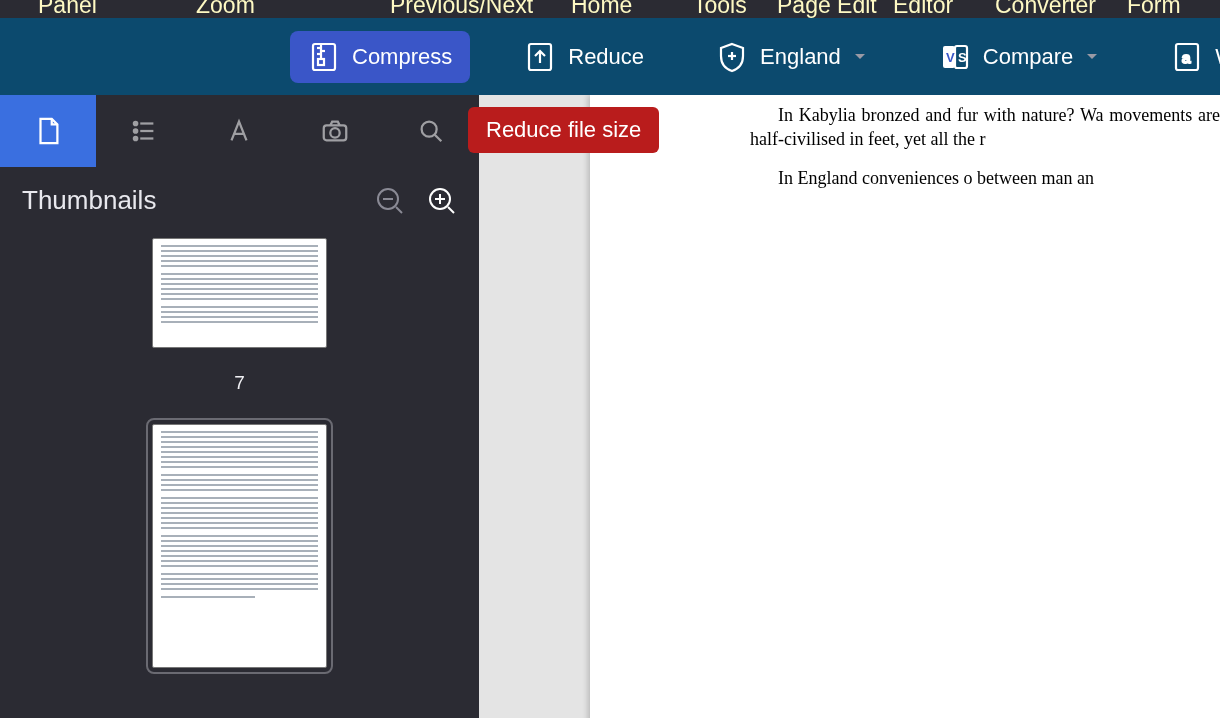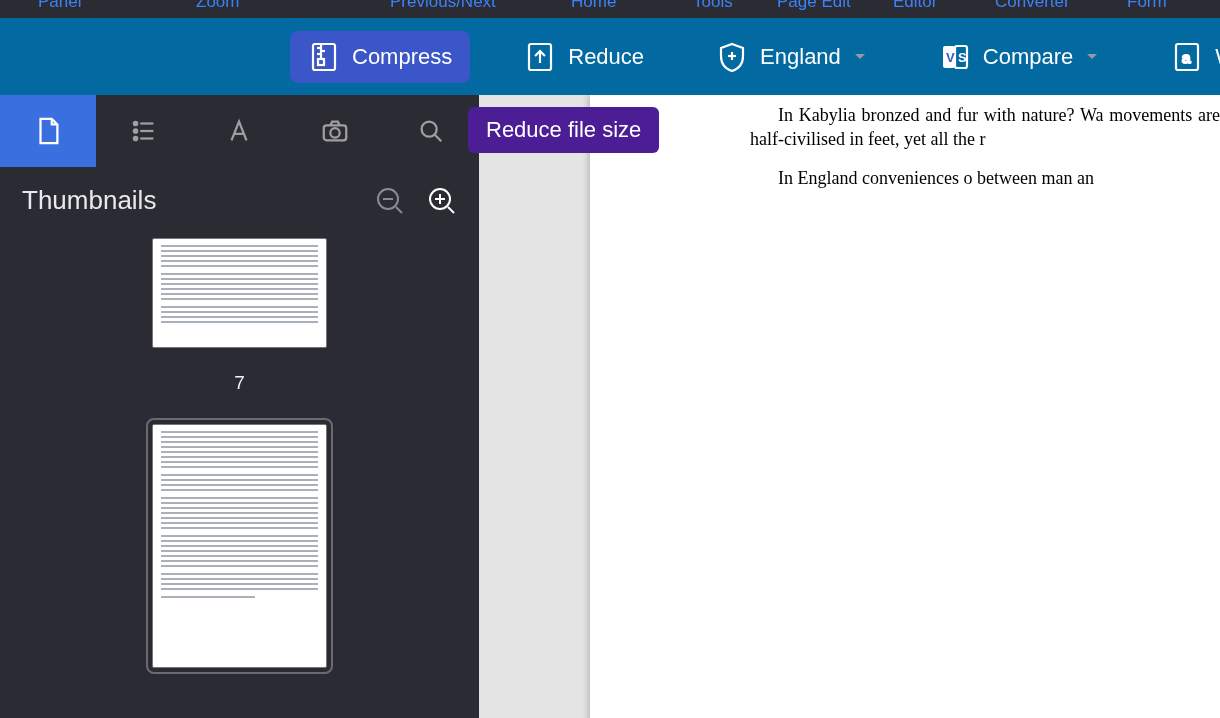--- a/index.html
+++ b/index.html
@@ -1,19 +1,19 @@
 <!DOCTYPE html>
 <html><head>
 <meta charset="utf-8">
 <style>
   * { box-sizing: border-box; margin: 0; padding: 0; }
   html, body { width: 1220px; height: 718px; overflow: hidden; font-family: -apple-system, "Segoe UI", Arial, sans-serif; background: #2b2b33; color: #fff; }
-  .topmenu { height: 18px; background: #2b2b33; display: flex; align-items: flex-start; color: #3b82f6; font-size: 17px; position: relative; text-decoration: underline; }
+  .topmenu { height: 18px; background: #2b2b33; display: flex; align-items: flex-start; color: #fef9c3; font-size: 23px; position: relative; text-decoration: underline; }
   .topmenu span { position: absolute; top: -8px; }
-  .toolbar { height: 77px; background: #0369a1; display: flex; align-items: center; padding-left: 290px; gap: 36px; }
+  .toolbar { height: 77px; background: #0c4a6e; display: flex; align-items: center; padding-left: 290px; gap: 36px; }
   .tbtn { display: flex; align-items: center; gap: 12px; font-size: 22px; color: #fff; padding: 10px 18px; border-radius: 8px; cursor: pointer; }
   .tbtn.active { background: #3a56c8; }
   .tbtn .ic { width: 32px; height: 32px; display: flex; align-items: center; justify-content: center; }
   .caret { width: 14px; height: 14px; }
   .content { display: flex; height: calc(718px - 95px); }
   .sidebar { width: 479px; background: #2b2b33; display: flex; flex-direction: column; }
   .sidetabs { height: 72px; display: flex; }
   .stab { width: 102px; display: flex; align-items: center; justify-content: center; cursor: pointer; }
   .stab.active { background: #3a6fe0; }
   .stab svg { width: 30px; height: 30px; }
@@ -27,21 +27,21 @@
   .page-thumb.first { height: 110px; margin-top: 0; }
   .page-thumb.second { height: 244px; margin-top: 30px; outline: 2px solid #6a6a72; outline-offset: 4px; }
   .page-num { color: #f0f0f4; font-size: 19px; margin-top: 14px; }
   .filler-lines { padding: 6px 8px 8px 8px; }
   .filler-lines .ln { height: 2px; background: #607080; margin-bottom: 3px; opacity: .55; }
   .filler-lines .para { margin-bottom:6px; }
   .viewer { flex: 1; background: #e4e4e4; position: relative; overflow: hidden; }
   .doc-page { position: absolute; top: 0; right: -10px; width: 640px; height: 800px; background: #fff; box-shadow: -2px 0 6px rgba(0,0,0,.2); padding: 8px 0 0 160px; color: #000; font-family: Georgia, 'Times New Roman', serif; font-size: 18px; line-height: 1.35; }
   .doc-page p { margin-bottom: 14px; text-align: justify; width: 470px; }
   .doc-page p.indent { text-indent: 28px; }
-  .tooltip { position: absolute; top: 107px; left: 468px; background: #4c1d95; color: #fff; font-size: 22px; padding: 10px 18px; border-radius: 6px; z-index: 50; }
+  .tooltip { position: absolute; top: 107px; left: 468px; background: #b91c1c; color: #fff; font-size: 22px; padding: 10px 18px; border-radius: 6px; z-index: 50; }
 </style>
 </head>
 <body>
 
 <div class="topmenu">
   <span style="left:38px">Panel</span>
   <span style="left:196px">Zoom</span>
   <span style="left:390px">Previous/Next</span>
   <span style="left:571px">Home</span>
   <span style="left:693px">Tools</span>

